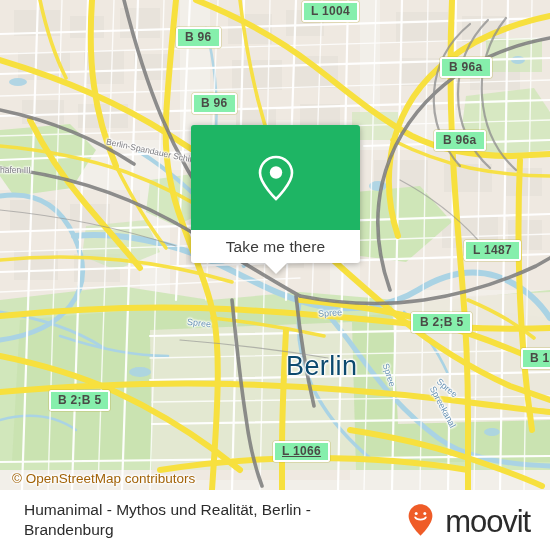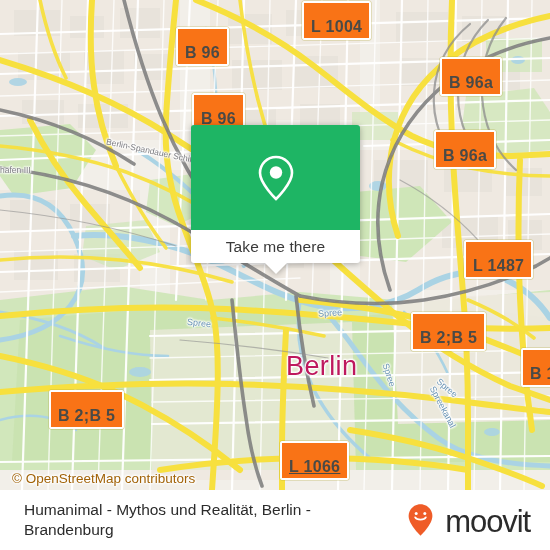--- a/index.html
+++ b/index.html
@@ -27,41 +27,41 @@
   
   .maplabel {
     position: absolute;
     white-space: nowrap;
     color: #76767a;
     text-shadow: 0 0 2px #fff, 0 0 2px #fff, 1px 0 2px #fff, -1px 0 2px #fff, 0 1px 2px #fff, 0 -1px 2px #fff;
     pointer-events: none;
   }
   .city-label {
     font-size: 27px;
-    color: #be185d;
+    color: #0c4a6e;
     letter-spacing: 0.4px;
   }
   .water-label {
     font-size: 9px;
     color: #6a94b5;
     font-style: normal;
   }
   .street-label { font-size: 8.5px; color: #7c7c80; }
 
   
   .shield {
     position: absolute;
-    background: #f97316;
+    background: #86efac;
     border: 2px solid #ffffff;
     border-radius: 2px;
     color: #4a4a46;
-    font-size: 16px;
+    font-size: 12px;
     font-weight: bold;
     letter-spacing: 0.3px;
-    padding: 16px 7px 3px 7px;
+    padding: 2px 7px 3px 7px;
     line-height: 1;
     white-space: nowrap;
     box-shadow: 0 0 0 0.5px rgba(180,170,60,.55);
   }
 
   
   .popup {
     position: absolute;
     left: 191px; top: 125px;
     width: 169px;
@@ -378,21 +378,21 @@
     <div>
       <div class="shield" style="left:302px;top:1px;">L 1004</div>
       <div class="shield" style="left:176px;top:27px;">B 96</div>
       <div class="shield" style="left:440px;top:57px;">B 96a</div>
       <div class="shield" style="left:192px;top:93px;">B 96</div>
       <div class="shield" style="left:434px;top:130px;">B 96a</div>
       <div class="shield" style="left:464px;top:240px;">L 1487</div>
       <div class="shield" style="left:411px;top:312px;">B 2;B 5</div>
       <div class="shield" style="left:521px;top:348px;">B 1;B</div>
       <div class="shield" style="left:49px;top:390px;">B 2;B 5</div>
-      <div class="shield" style="left:280px;top:441px;text-decoration:underline;">L 1066</div>
+      <div class="shield" style="left:273px;top:441px;text-decoration:underline;">L 1066</div>
     </div>
 
     <div>
       <div class="maplabel city-label" style="left:286px;top:351px;">Berlin</div>
 
       <div class="maplabel water-label" style="left:318px;top:308px;transform:rotate(-4deg);">Spree</div>
       <div class="maplabel water-label" style="left:187px;top:318px;transform:rotate(6deg);">Spree</div>
       <div class="maplabel water-label" style="left:377px;top:370px;transform:rotate(72deg);">Spree</div>
       <div class="maplabel water-label" style="left:435px;top:383px;transform:rotate(40deg);">Spree</div>
       <div class="maplabel water-label" style="left:420px;top:402px;transform:rotate(62deg);">Spreekanal</div>

